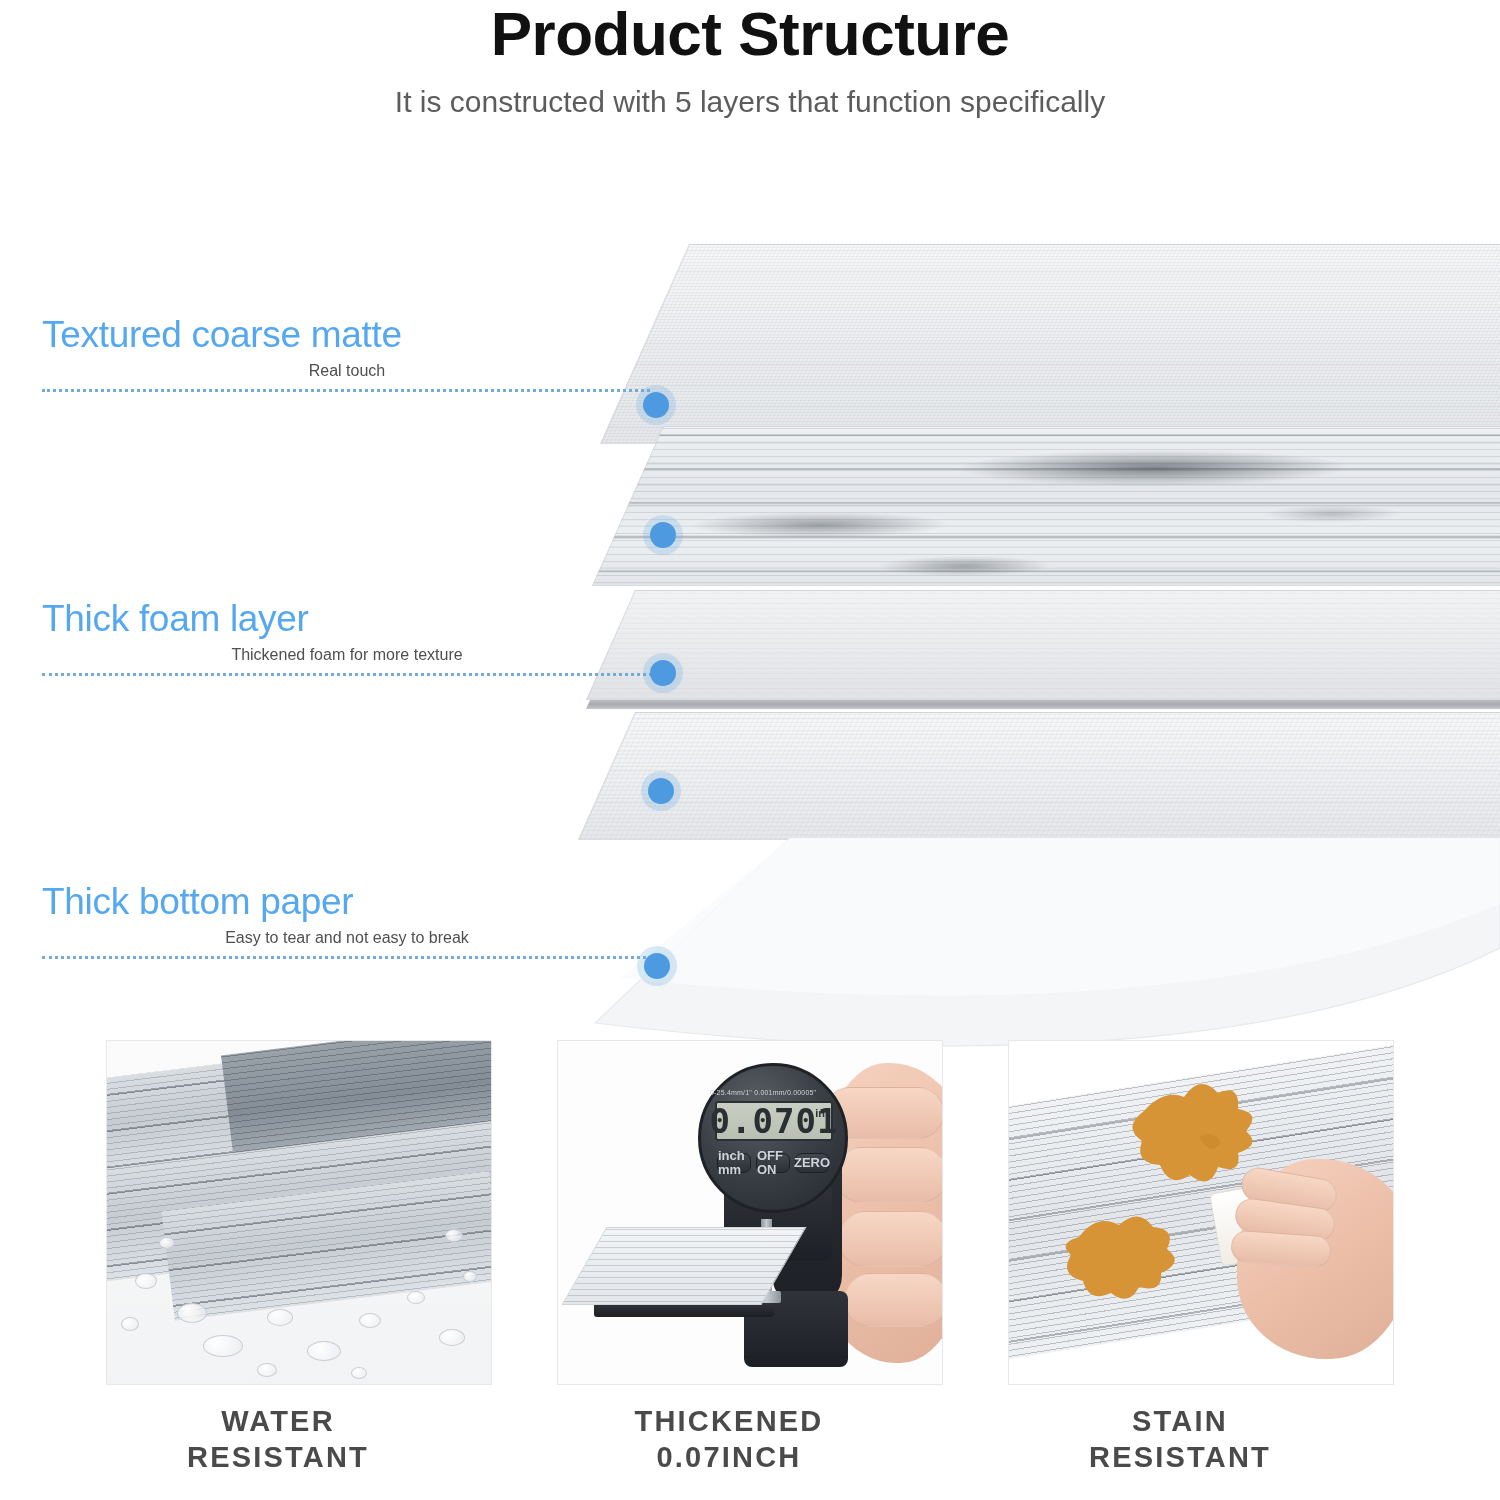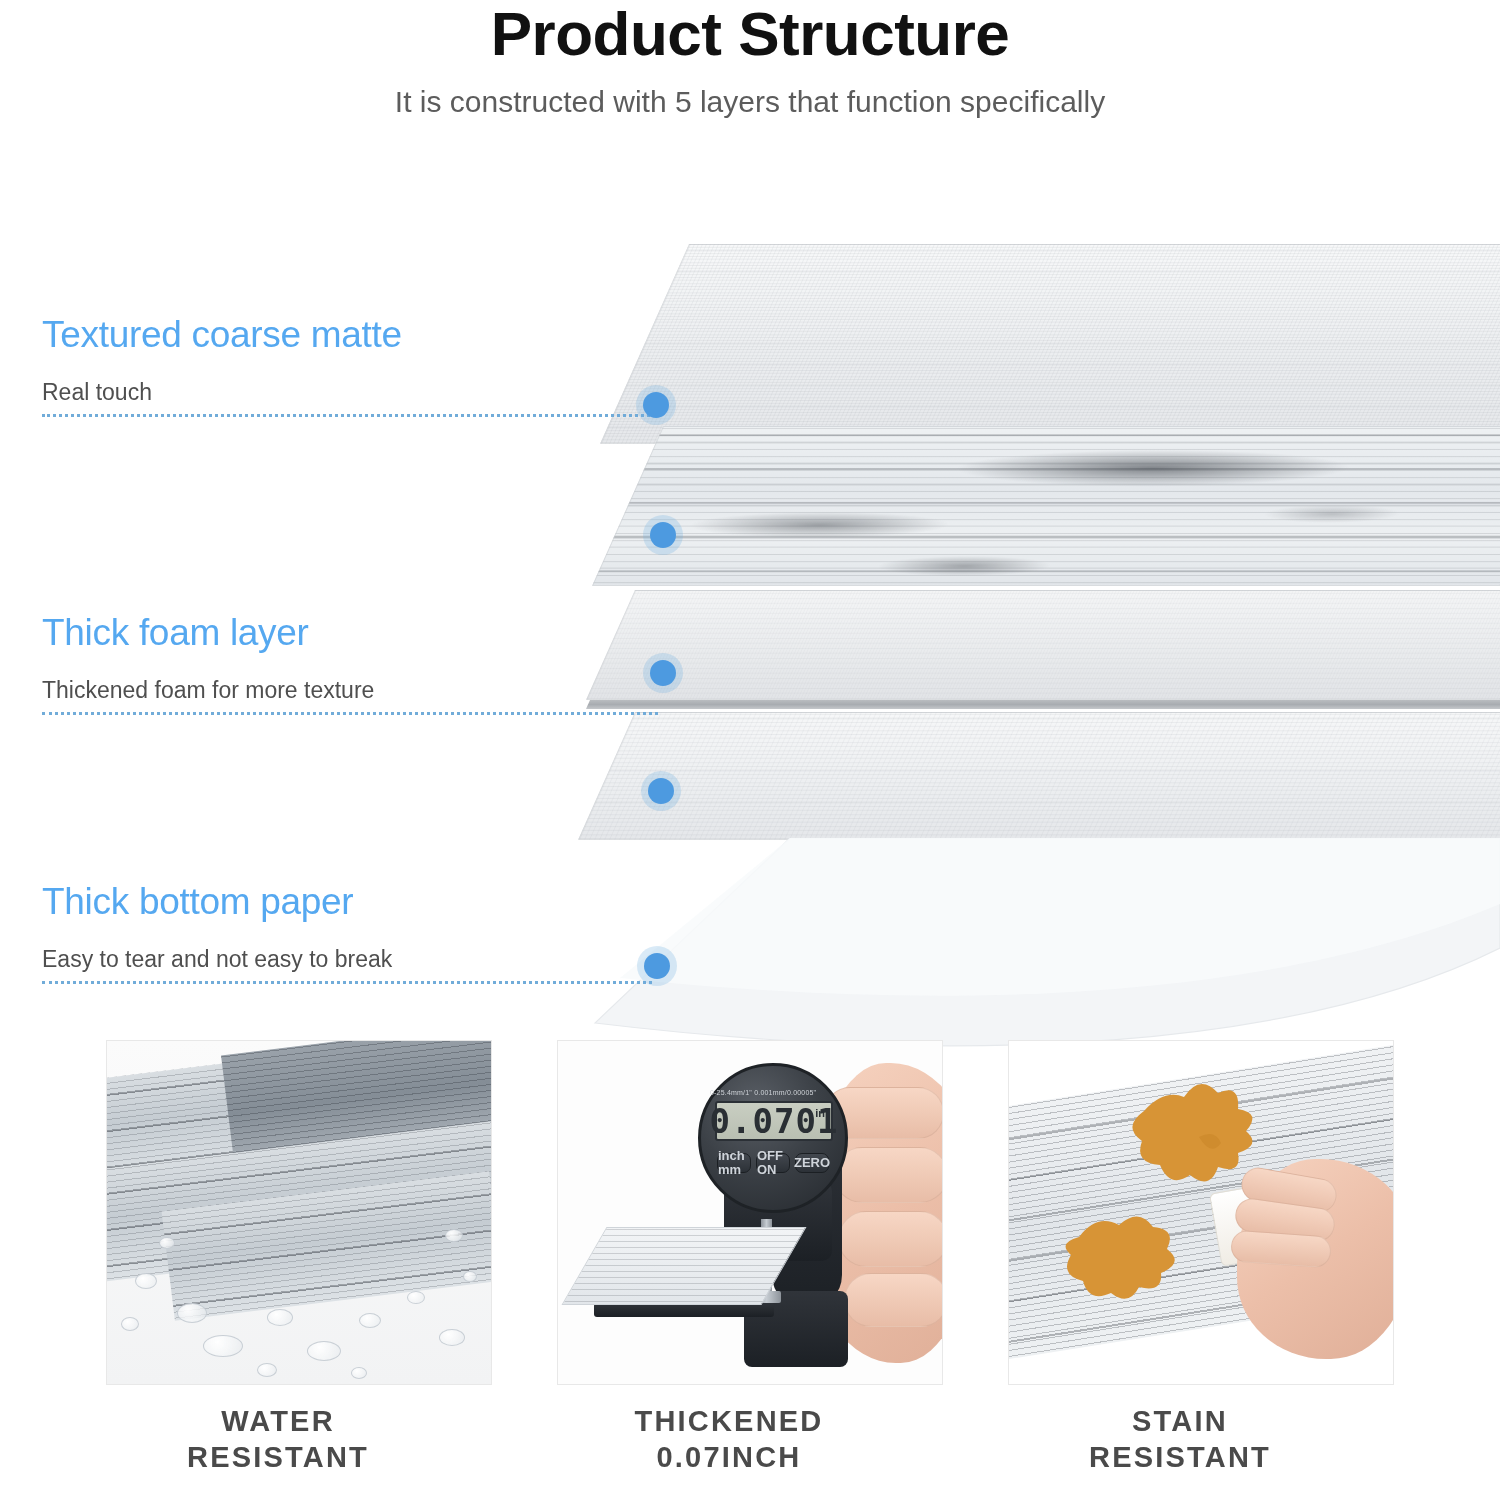--- a/index.html
+++ b/index.html
@@ -78,22 +78,22 @@
   
   .bottom-paper { position: absolute; left: 540px; top: 638px; width: 960px; height: 230px; }
 
   
   .callout { position: absolute; left: 42px; width: 610px; }
   .callout .ttl {
     font-size: 37px; font-weight: 400; line-height: 1.08;
     letter-spacing: -0.3px;
   }
   .callout .sub {
-    font-size: 23px; font-weight: 400; color: #4f4f4f;
-    margin-top: 24px; line-height: 1.15;
+    font-size: 16px; font-weight: 400; color: #4f4f4f;
+    margin-top: 7px; line-height: 1.15; text-align: center;
   }
   .callout .rule {
     margin-top: 9px; height: 0;
     border-top: 3px dotted #6aa8d8;
     opacity: 0.95;
   }
   .dot {
     position: absolute;
     width: 26px; height: 26px; border-radius: 50%;
     background: #4d9ae0;
@@ -220,21 +220,21 @@
 
   <div class="callout" style="top:315px;">
     <div class="ttl" style="color:#55a8f0;">Textured coarse matte</div>
     <div class="sub">Real touch</div>
     <div class="rule" style="width:608px;"></div>
   </div>
   <div class="dot" style="left:643px; top:392px;"></div>
 
   <div class="dot" style="left:650px; top:522px;"></div>
 
-  <div class="callout" style="top:613px;">
+  <div class="callout" style="top:599px;">
     <div class="ttl" style="color:#55a8f0;">Thick foam layer</div>
     <div class="sub">Thickened foam for more texture</div>
     <div class="rule" style="width:616px;"></div>
   </div>
   <div class="dot" style="left:650px; top:660px;"></div>
 
   <div class="dot" style="left:648px; top:778px;"></div>
 
   <div class="callout" style="top:882px;">
     <div class="ttl" style="color:#55a8f0;">Thick bottom paper</div>

